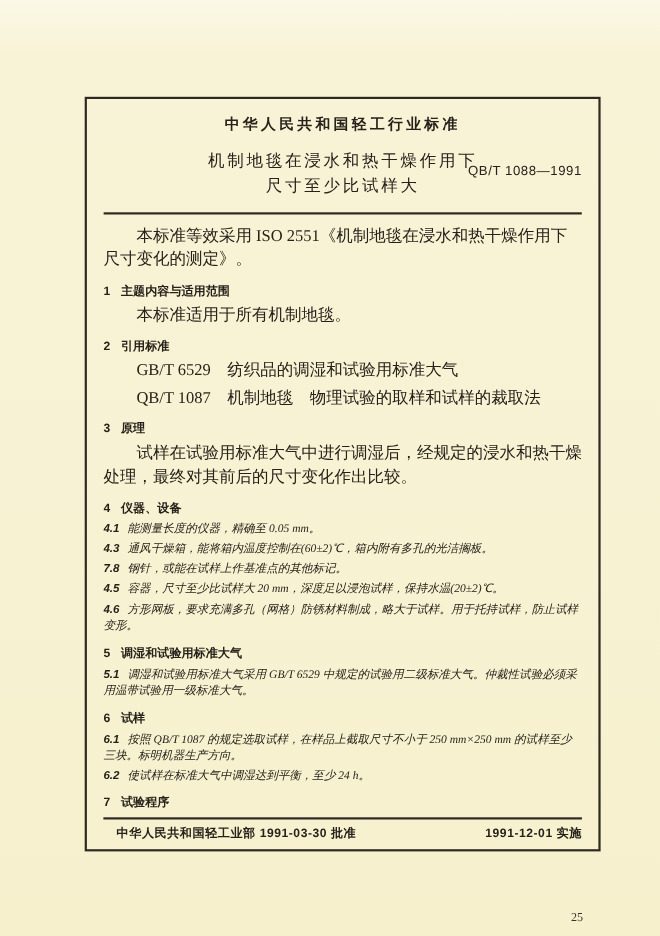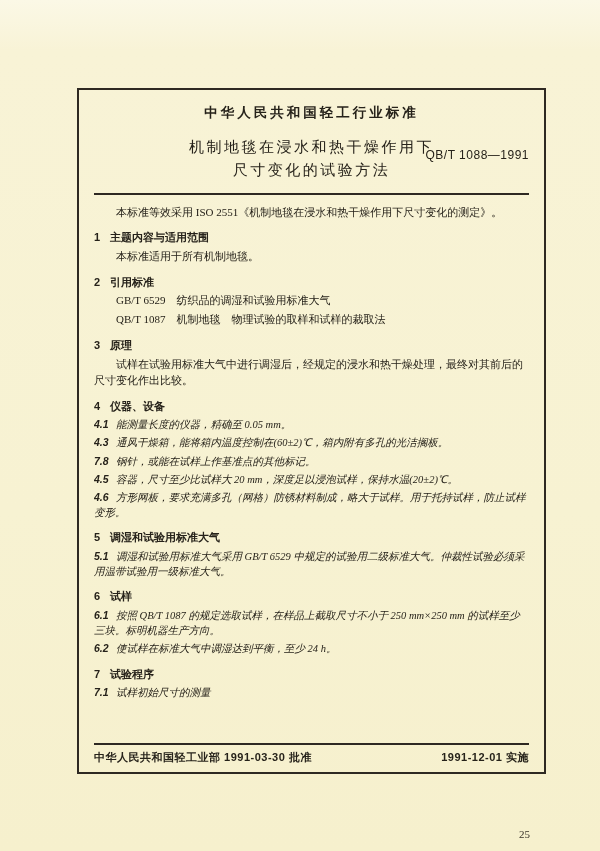--- a/index.html
+++ b/index.html
@@ -29,58 +29,58 @@
   .doc-title {
     font-family:"Liberation Sans", sans-serif;
     font-weight:normal; font-size:15px; letter-spacing:2.5px; line-height:1.55;text-align:center;
   }
   .std-no {
     position:absolute; right:0; top:50px;
     font-family:"Liberation Sans", sans-serif;
     font-size:12px; letter-spacing:0.5px;
   }
   .rule { margin-top:11px; border-top:2.5px solid #2e2922; }
-  .para { font-size:11px; line-height:1.45; margin-top:3px; }
+  .para { font-size:15px; line-height:1.45; margin-top:3px; }
   .indent { text-indent:2em; }
   .intro { margin-top:10px; }
   .sec-h {
     margin-top:9px;
     font-family:"Liberation Sans", sans-serif;
     font-weight:bold; font-size:11px; line-height:1.5;
   }
   .sec-num { margin-right:0.9em; }
   .item { font-size:10.5px; line-height:1.45; margin-top:3px;font-style:italic; }
   .item-num {
     font-family:"Liberation Sans", sans-serif;
     font-weight:bold; margin-right:0.7em; font-size:10.5px;
   }
   .footer { position:absolute; left:15px; right:15px; bottom:7px; }
   .footer-rule { border-top:2.5px solid #2e2922; margin-bottom:5px; }
   .footer-row {
     display:flex; justify-content:space-between; align-items:baseline;
     font-family:"Liberation Sans", sans-serif;
-    font-weight:bold; font-size:11px; letter-spacing:0.5px;
+    font-weight:bold; font-size:11px; letter-spacing:0.5px;margin-left:12px;
   }
   .page-num {
     position:absolute; left:519px; top:828px;
     font-size:11px; color:#39332a;
   }
 </style>
 </head>
 <body>
 
 <div class="page">
   <div class="frame">
     <div class="content">
 
       <div class="std-header">中华人民共和国轻工行业标准</div>
 
       <div class="title-wrap">
         <div class="doc-title">机制地毯在浸水和热干燥作用下</div>
-        <div class="doc-title">尺寸变化的试验方法</div>
+        <div class="doc-title">尺寸至少比试样大</div>
       </div>
 
       <div class="std-no">QB/T 1088—1991</div>
 
       <div class="rule"></div>
 
       <p class="para indent intro">本标准等效采用 ISO 2551《机制地毯在浸水和热干燥作用下尺寸变化的测定》。</p>
 
       <div class="sec-h"><span class="sec-num">1</span><span>主题内容与适用范围</span></div>
       <p class="para indent">本标准适用于所有机制地毯。</p>

